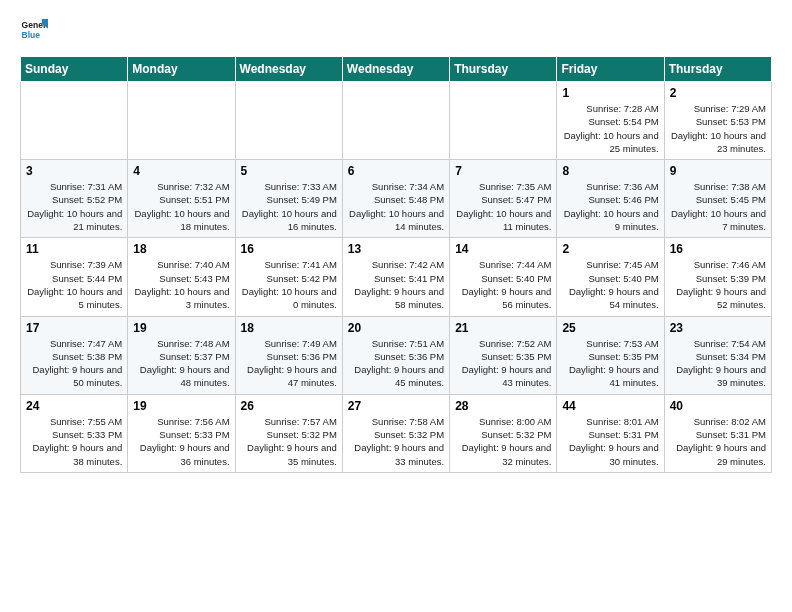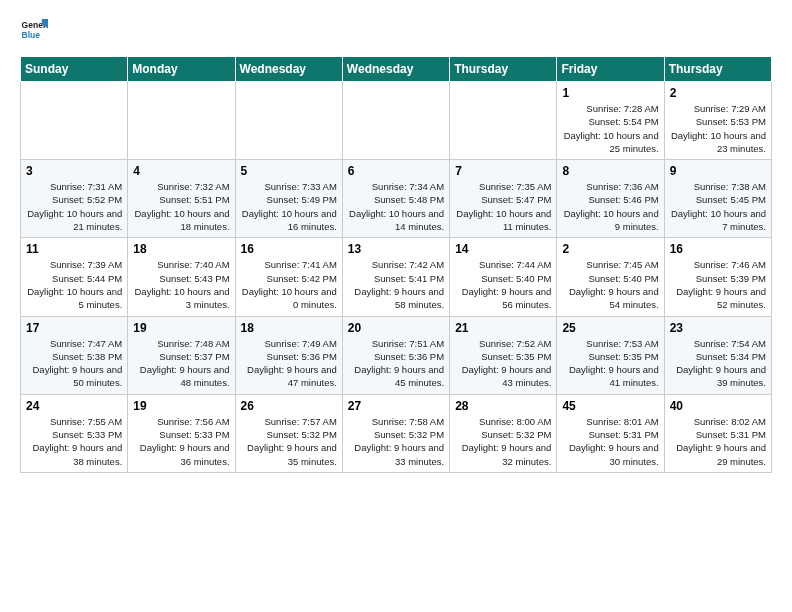--- a/index.html
+++ b/index.html
@@ -238,21 +238,21 @@
           </td>
           <td>
             <span class="day-number">27</span>
             <div class="day-info">Sunrise: 7:58 AM<br>Sunset: 5:32 PM<br>Daylight: 9 hours and 33 minutes.</div>
           </td>
           <td>
             <span class="day-number">28</span>
             <div class="day-info">Sunrise: 8:00 AM<br>Sunset: 5:32 PM<br>Daylight: 9 hours and 32 minutes.</div>
           </td>
           <td>
-            <span class="day-number">45</span>
+            <span class="day-number">44</span>
             <div class="day-info">Sunrise: 8:01 AM<br>Sunset: 5:31 PM<br>Daylight: 9 hours and 30 minutes.</div>
           </td>
           <td>
             <span class="day-number">40</span>
             <div class="day-info">Sunrise: 8:02 AM<br>Sunset: 5:31 PM<br>Daylight: 9 hours and 29 minutes.</div>
           </td>
         </tr>
       </tbody>
   </table>
 </div>

